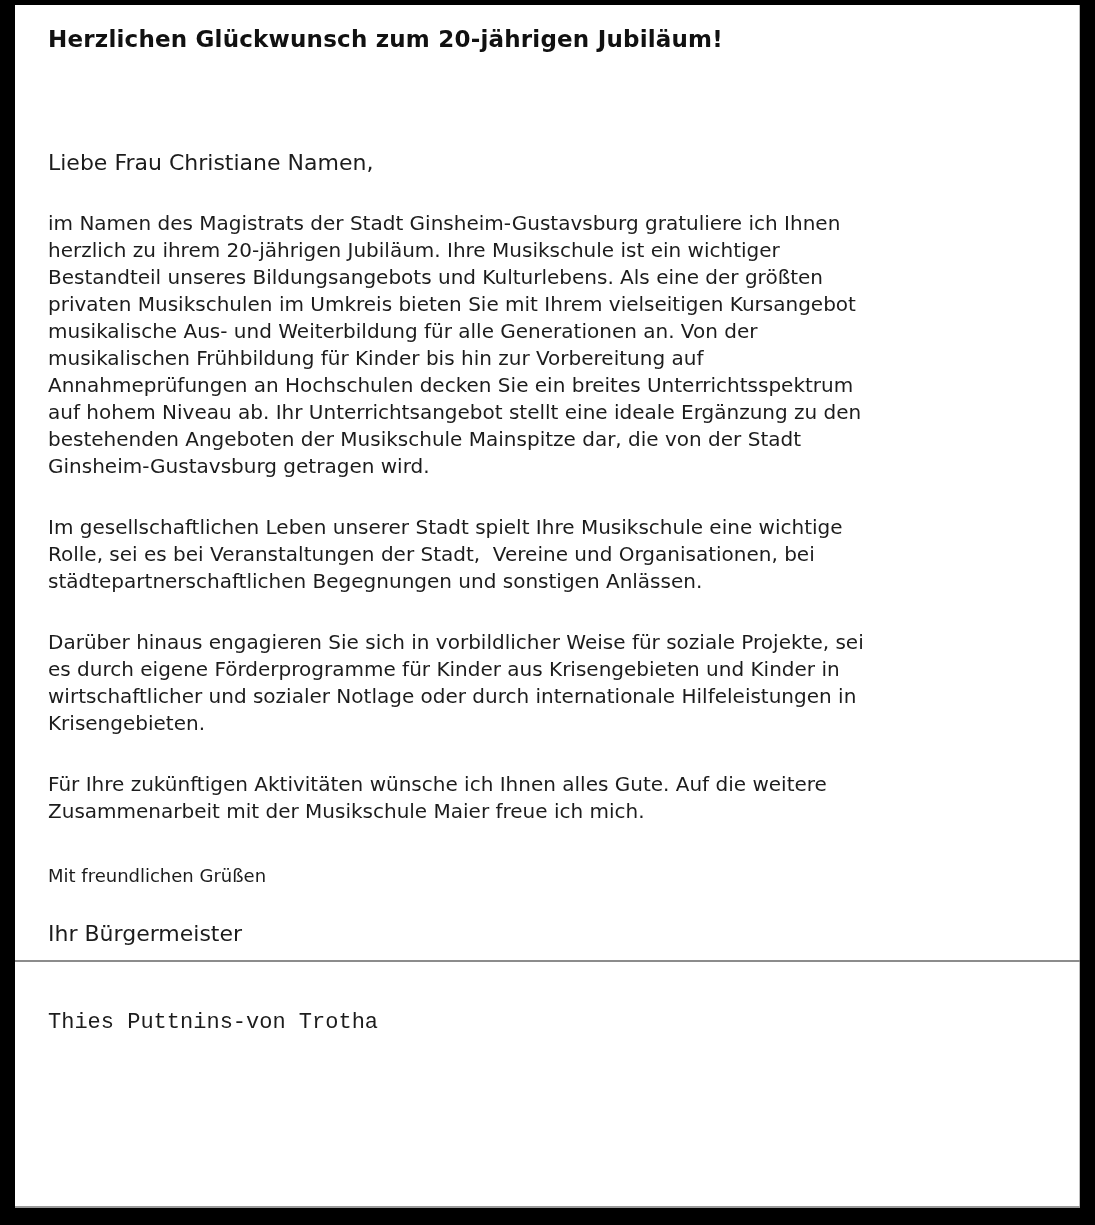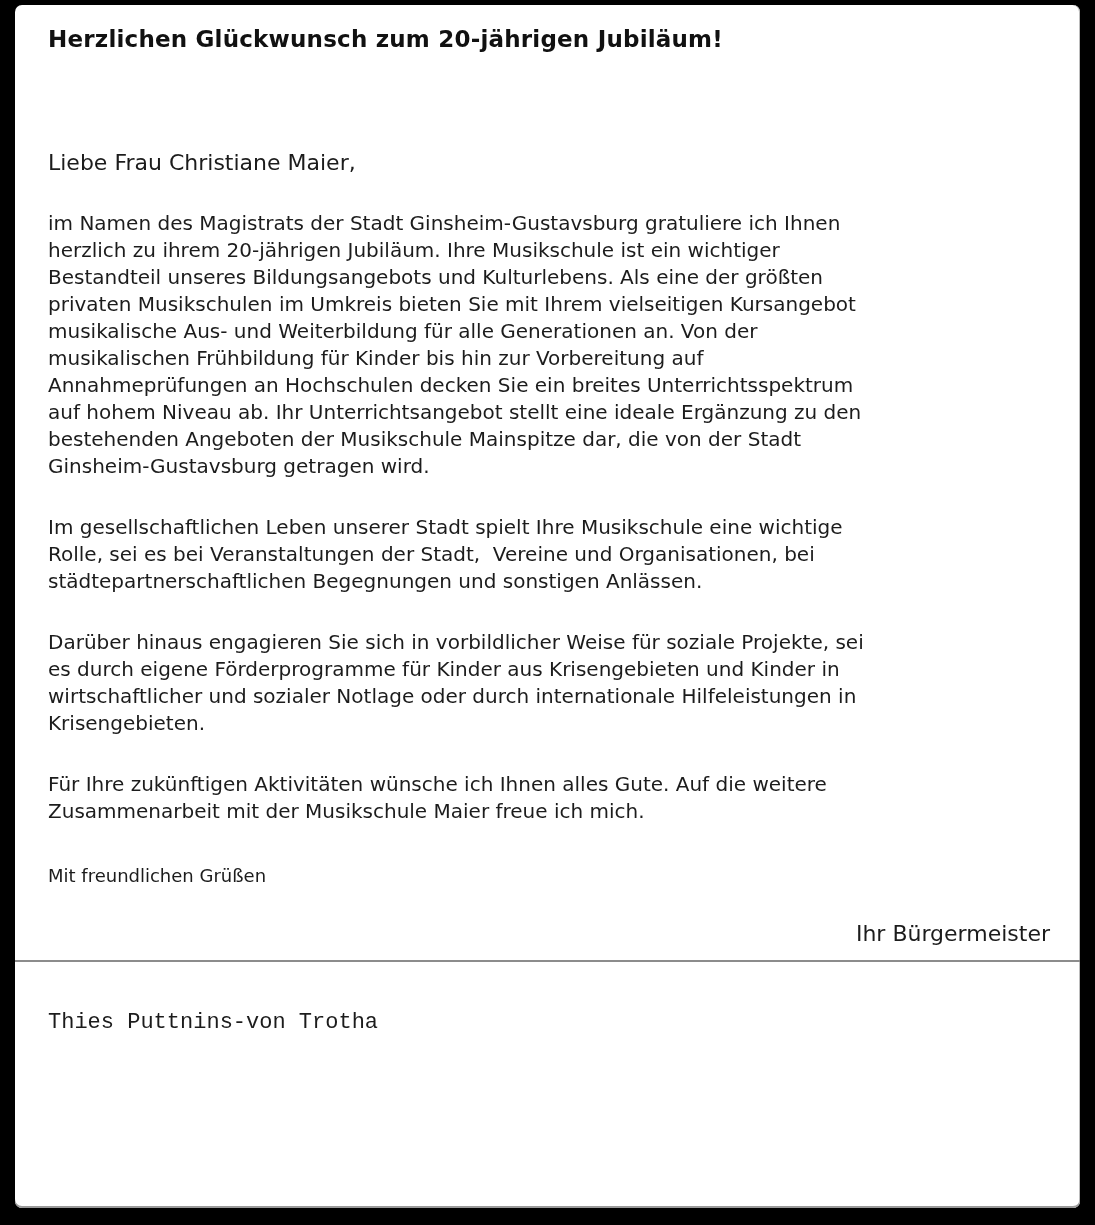--- a/index.html
+++ b/index.html
@@ -25,21 +25,20 @@
     top: 5px;
     left: 15px;
     right: 15px;
     bottom: 17px;
     background: #ffffff;
     box-shadow: inset 0 -2px 0 #9a9a9a, inset -1px 0 0 #bcbcbc;
     padding: 20px 30px 0 33px;
     box-sizing: border-box;
     color: #1c1c1c;
     overflow: hidden;
-    border-radius: 7px;
   }
   .letter-title {
     margin: 0;
     font-size: 23px;
     font-weight: 700;
     letter-spacing: 0.2px;
     line-height: 28px;
     color: #111111;
   }
   .salutation {
@@ -56,21 +55,20 @@
   }
   .closing {
     margin: 37px 0 0 0;
     font-size: 18px;
     line-height: 27px;
   }
   .signature-role {
     margin: 31px 0 0 0;
     font-size: 22px;
     line-height: 27px;
-    text-align: right;
   }
   .signature-divider {
     margin: 13px -30px 0 -33px;
     height: 0;
     border: none;
     border-top: 2px solid #8c8c8c;
   }
   .signature-name {
     margin: 47px 0 0 0;
     font-size: 22px;
@@ -79,21 +77,21 @@
   }
 </style>
 </head>
 <body>
 
 <div class="frame">
   <div class="paper">
 
     <h1 class="letter-title">Herzlichen Glückwunsch zum 20-jährigen Jubiläum!</h1>
 
-    <p class="salutation">Liebe Frau Christiane Maier,</p>
+    <p class="salutation">Liebe Frau Christiane Namen,</p>
 
     <p class="para">im Namen des Magistrats der Stadt Ginsheim-Gustavsburg gratuliere ich Ihnen
 herzlich zu ihrem 20-jährigen Jubiläum. Ihre Musikschule ist ein wichtiger
 Bestandteil unseres Bildungsangebots und Kulturlebens. Als eine der größten
 privaten Musikschulen im Umkreis bieten Sie mit Ihrem vielseitigen Kursangebot
 musikalische Aus- und Weiterbildung für alle Generationen an. Von der
 musikalischen Frühbildung für Kinder bis hin zur Vorbereitung auf
 Annahmeprüfungen an Hochschulen decken Sie ein breites Unterrichtsspektrum
 auf hohem Niveau ab. Ihr Unterrichtsangebot stellt eine ideale Ergänzung zu den
 bestehenden Angeboten der Musikschule Mainspitze dar, die von der Stadt

